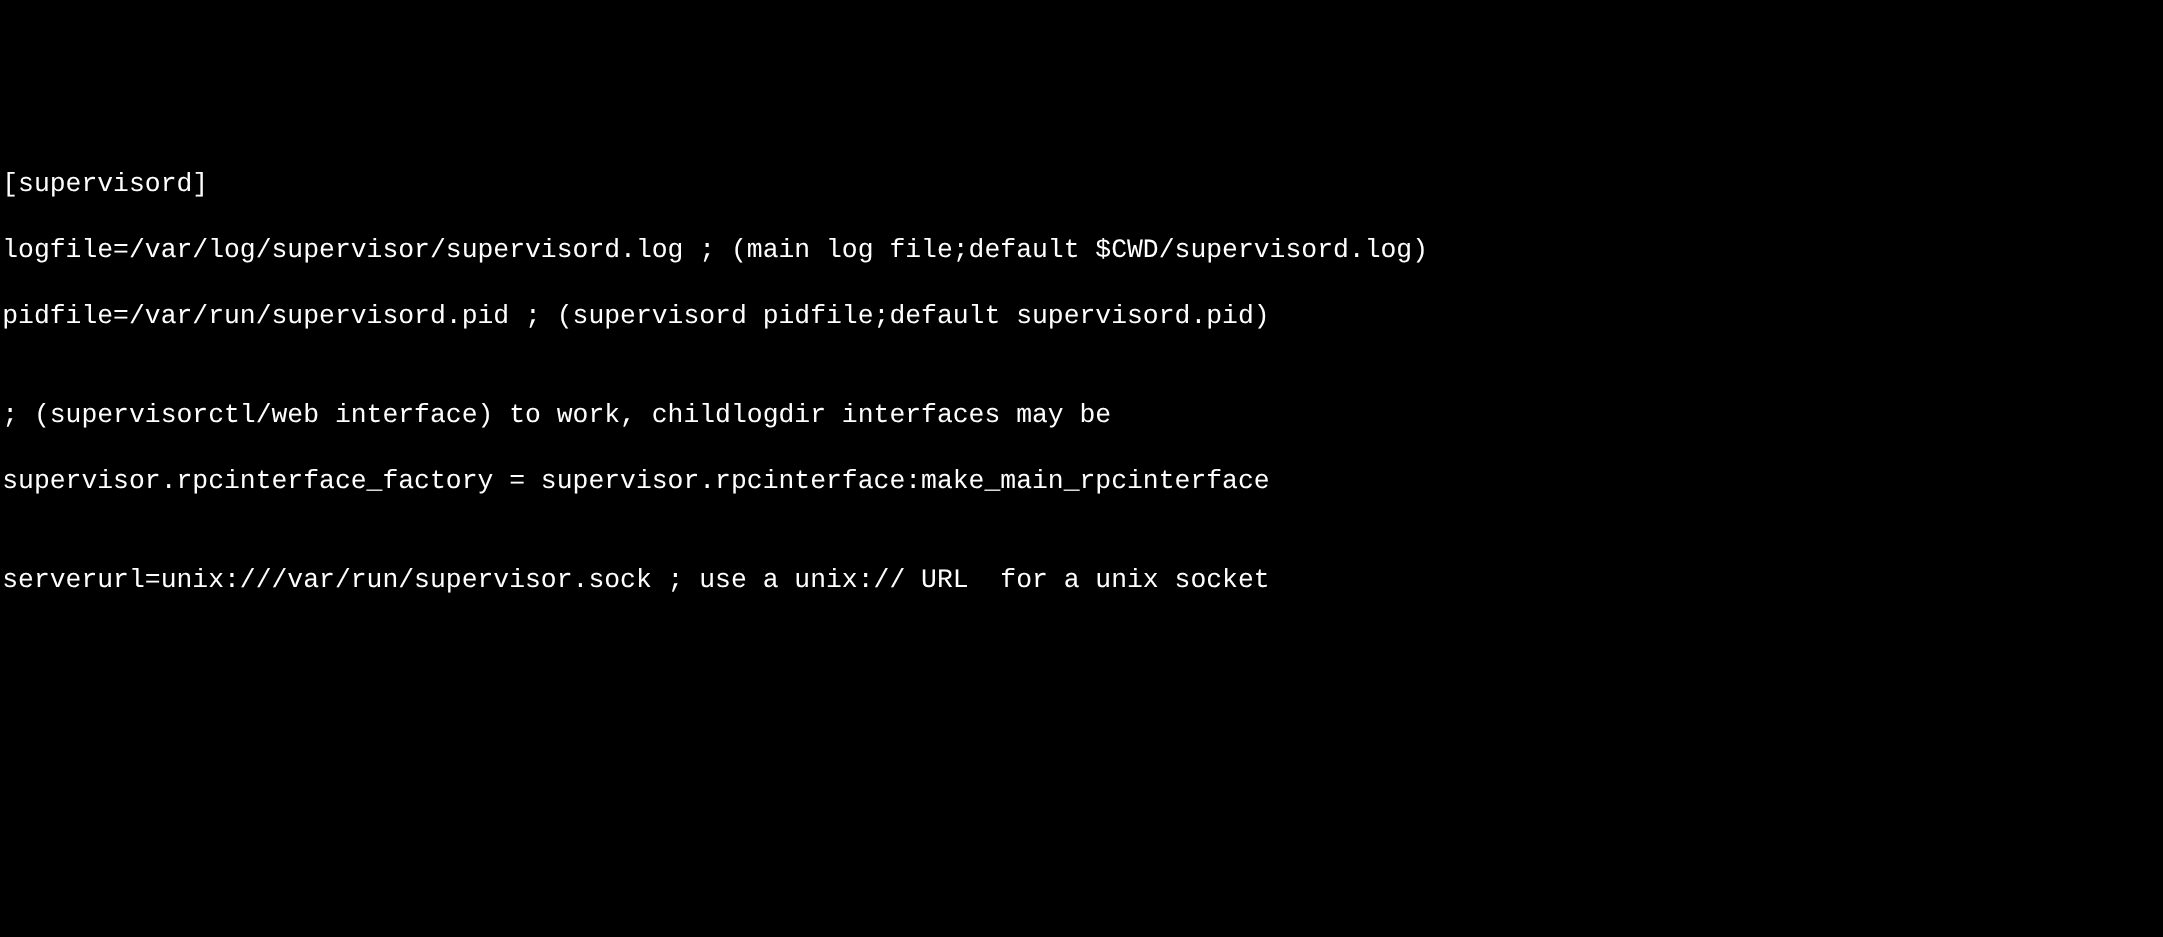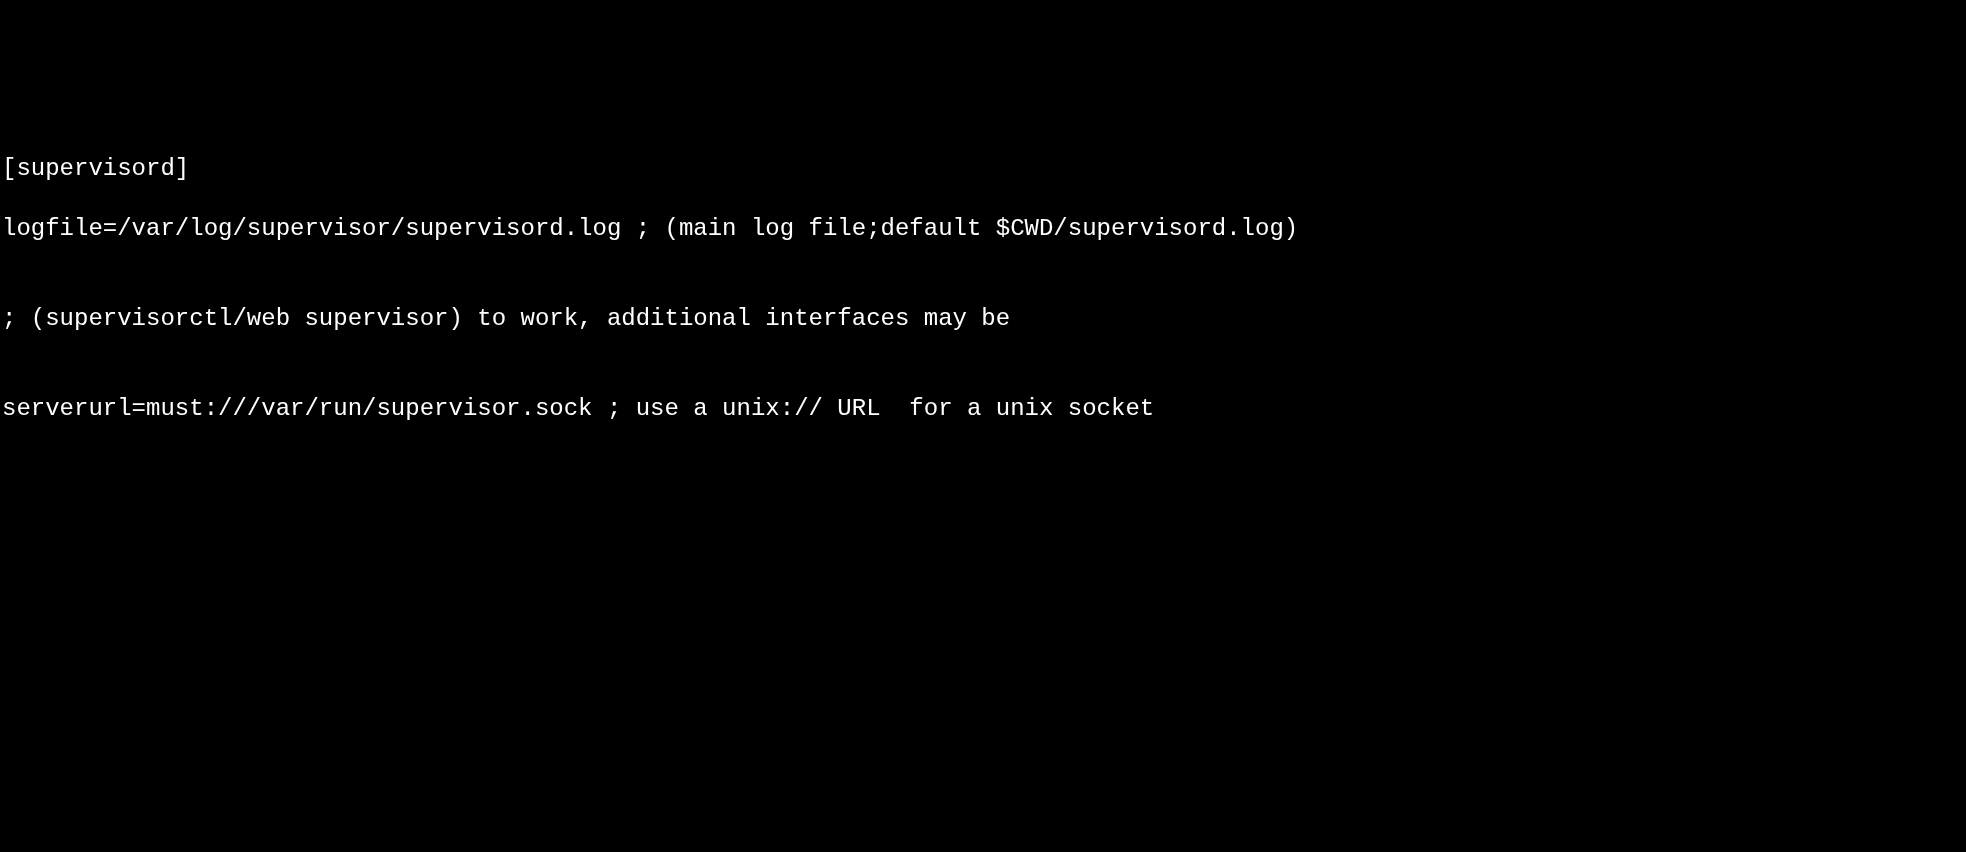--- a/index.html
+++ b/index.html
@@ -25,24 +25,26 @@
     }
   </style>
 </head>
 <body>
 
 
 
 <div>
 <span class="line">[supervisord]</span>
 <span class="line">logfile=/var/log/supervisor/supervisord.log ; (main log file;default $CWD/supervisord.log)</span>
+<span class="line">pidfile=/var/run/supervisord.pid ; (supervisord pidfile;default supervisord.pid)</span>
 <span class="line"></span>
-<span class="line">; (supervisorctl/web supervisor) to work, additional interfaces may be</span>
+<span class="line">; (supervisorctl/web interface) to work, childlogdir interfaces may be</span>
+<span class="line">supervisor.rpcinterface_factory = supervisor.rpcinterface:make_main_rpcinterface</span>
 <span class="line"></span>
-<span class="line">serverurl=must:///var/run/supervisor.sock ; use a unix:// URL  for a unix socket</span>
+<span class="line">serverurl=unix:///var/run/supervisor.sock ; use a unix:// URL  for a unix socket</span>
 <span class="line"></span>
 
 
 
 
 
 <span class="line"></span>
 
 
 </div>

